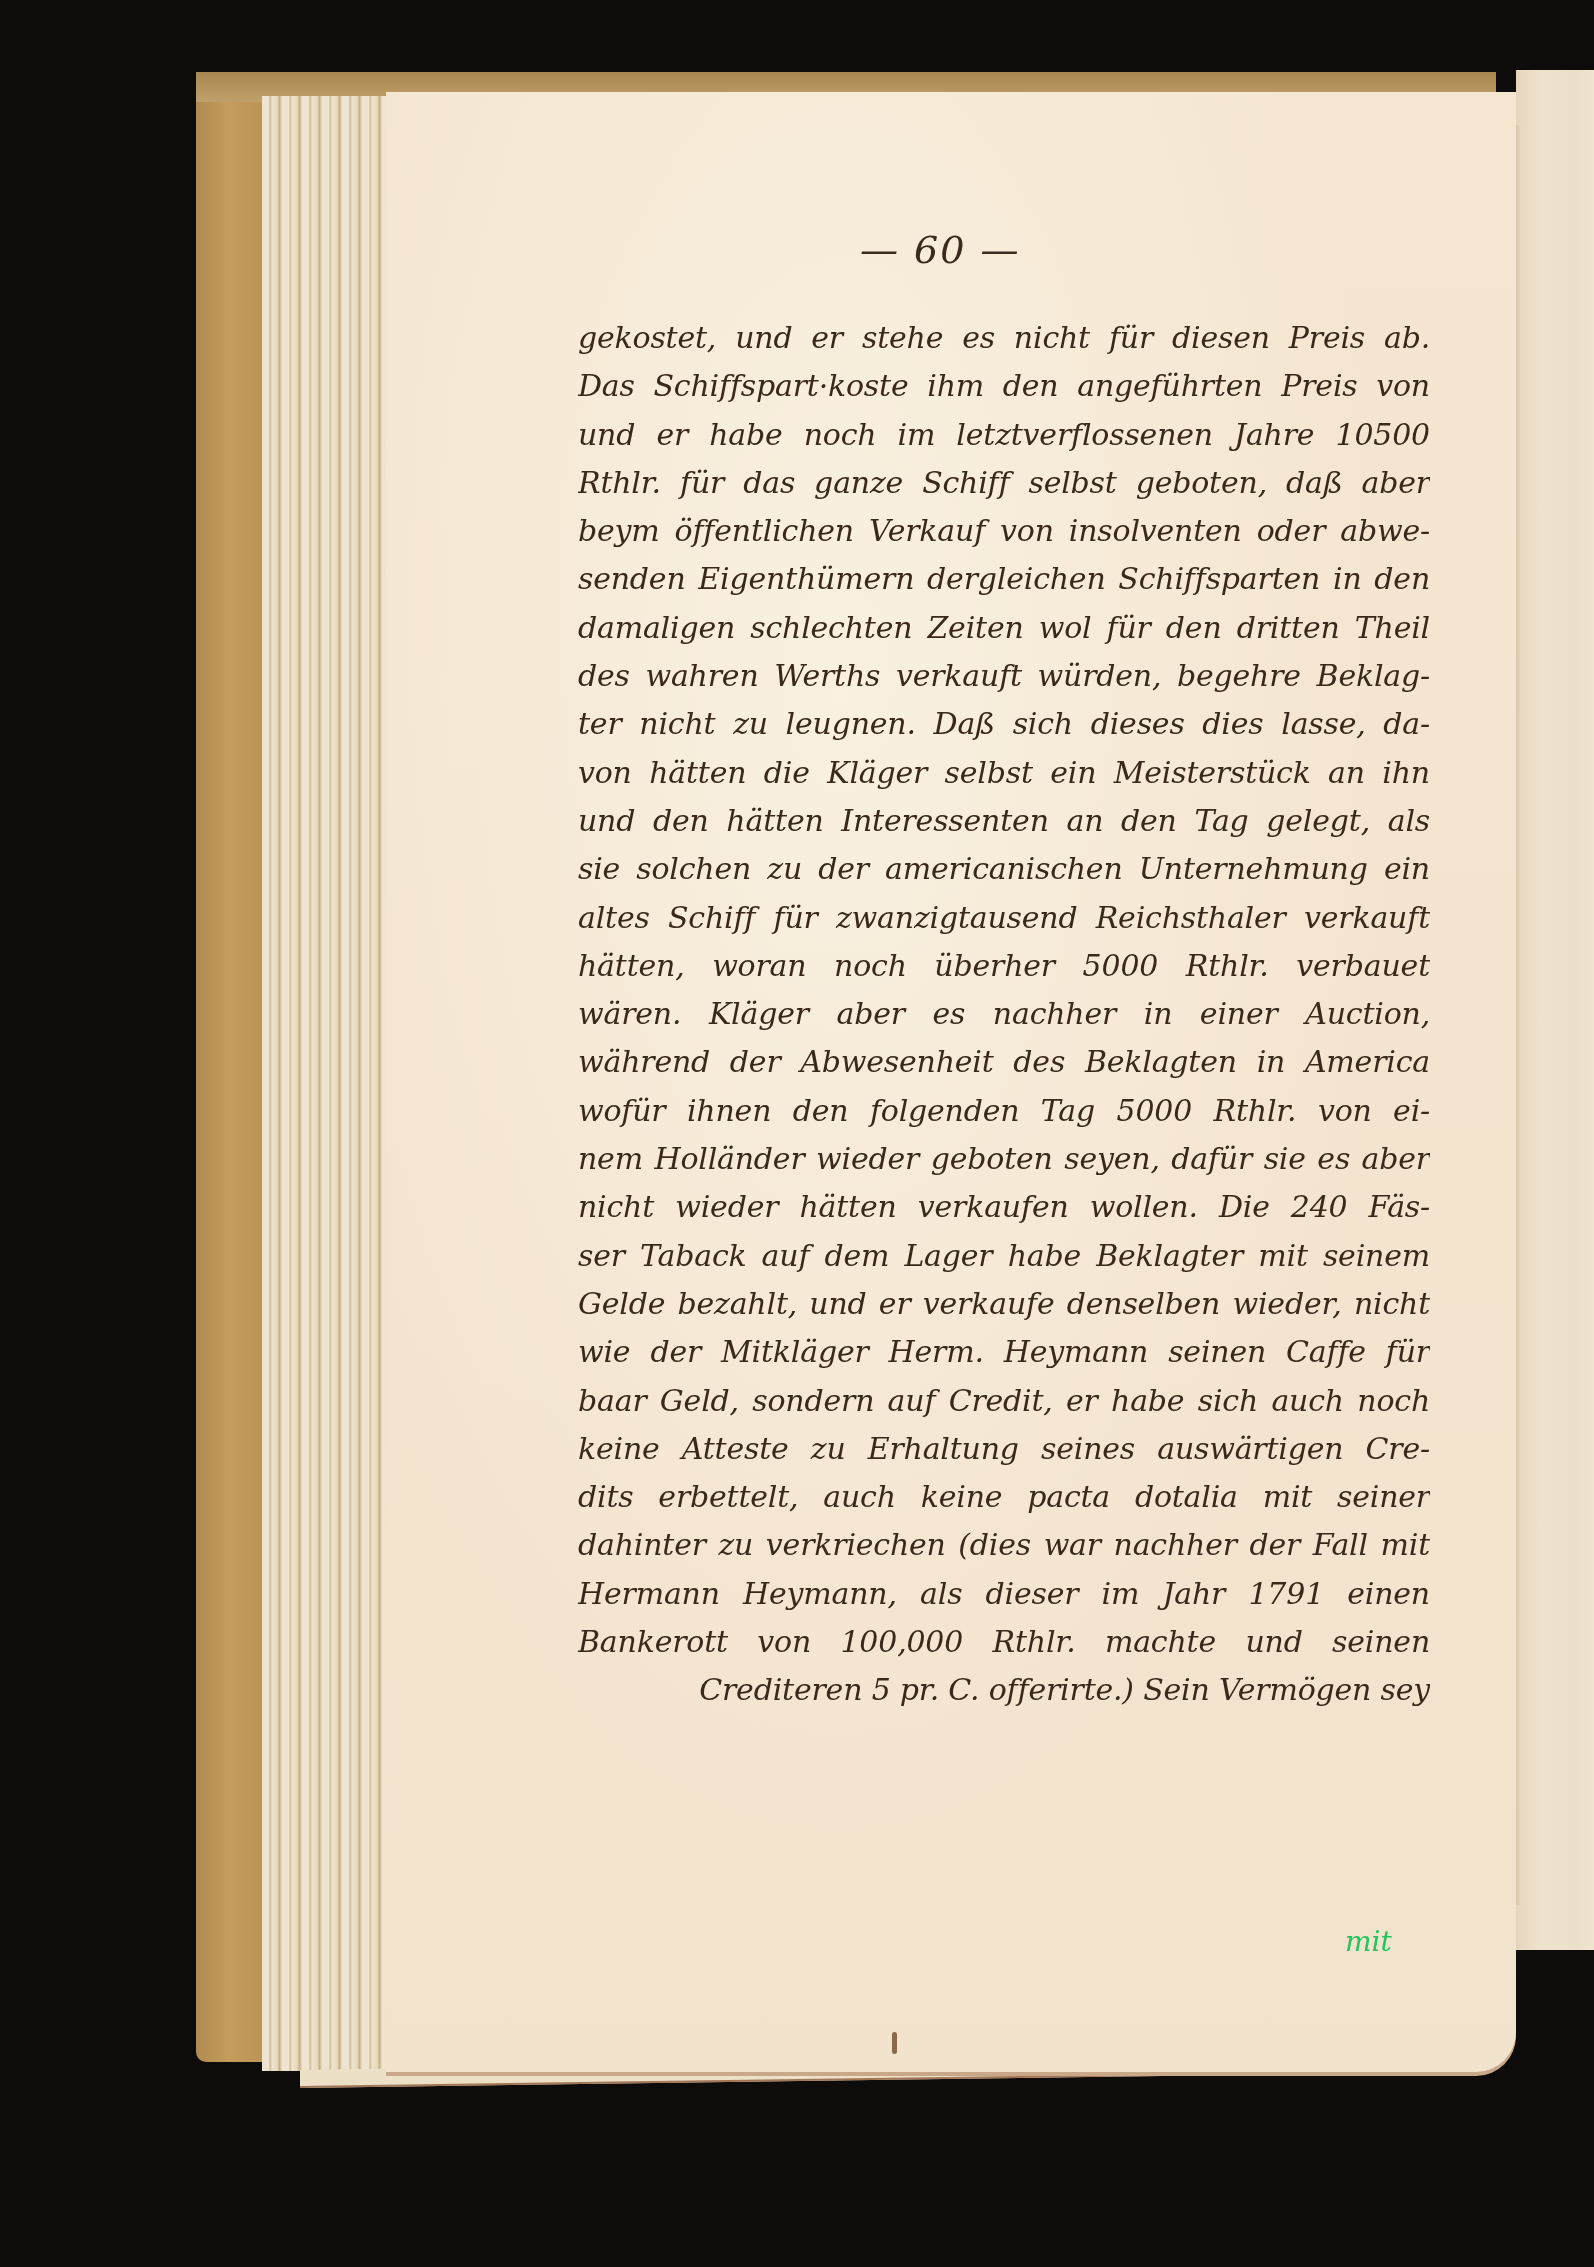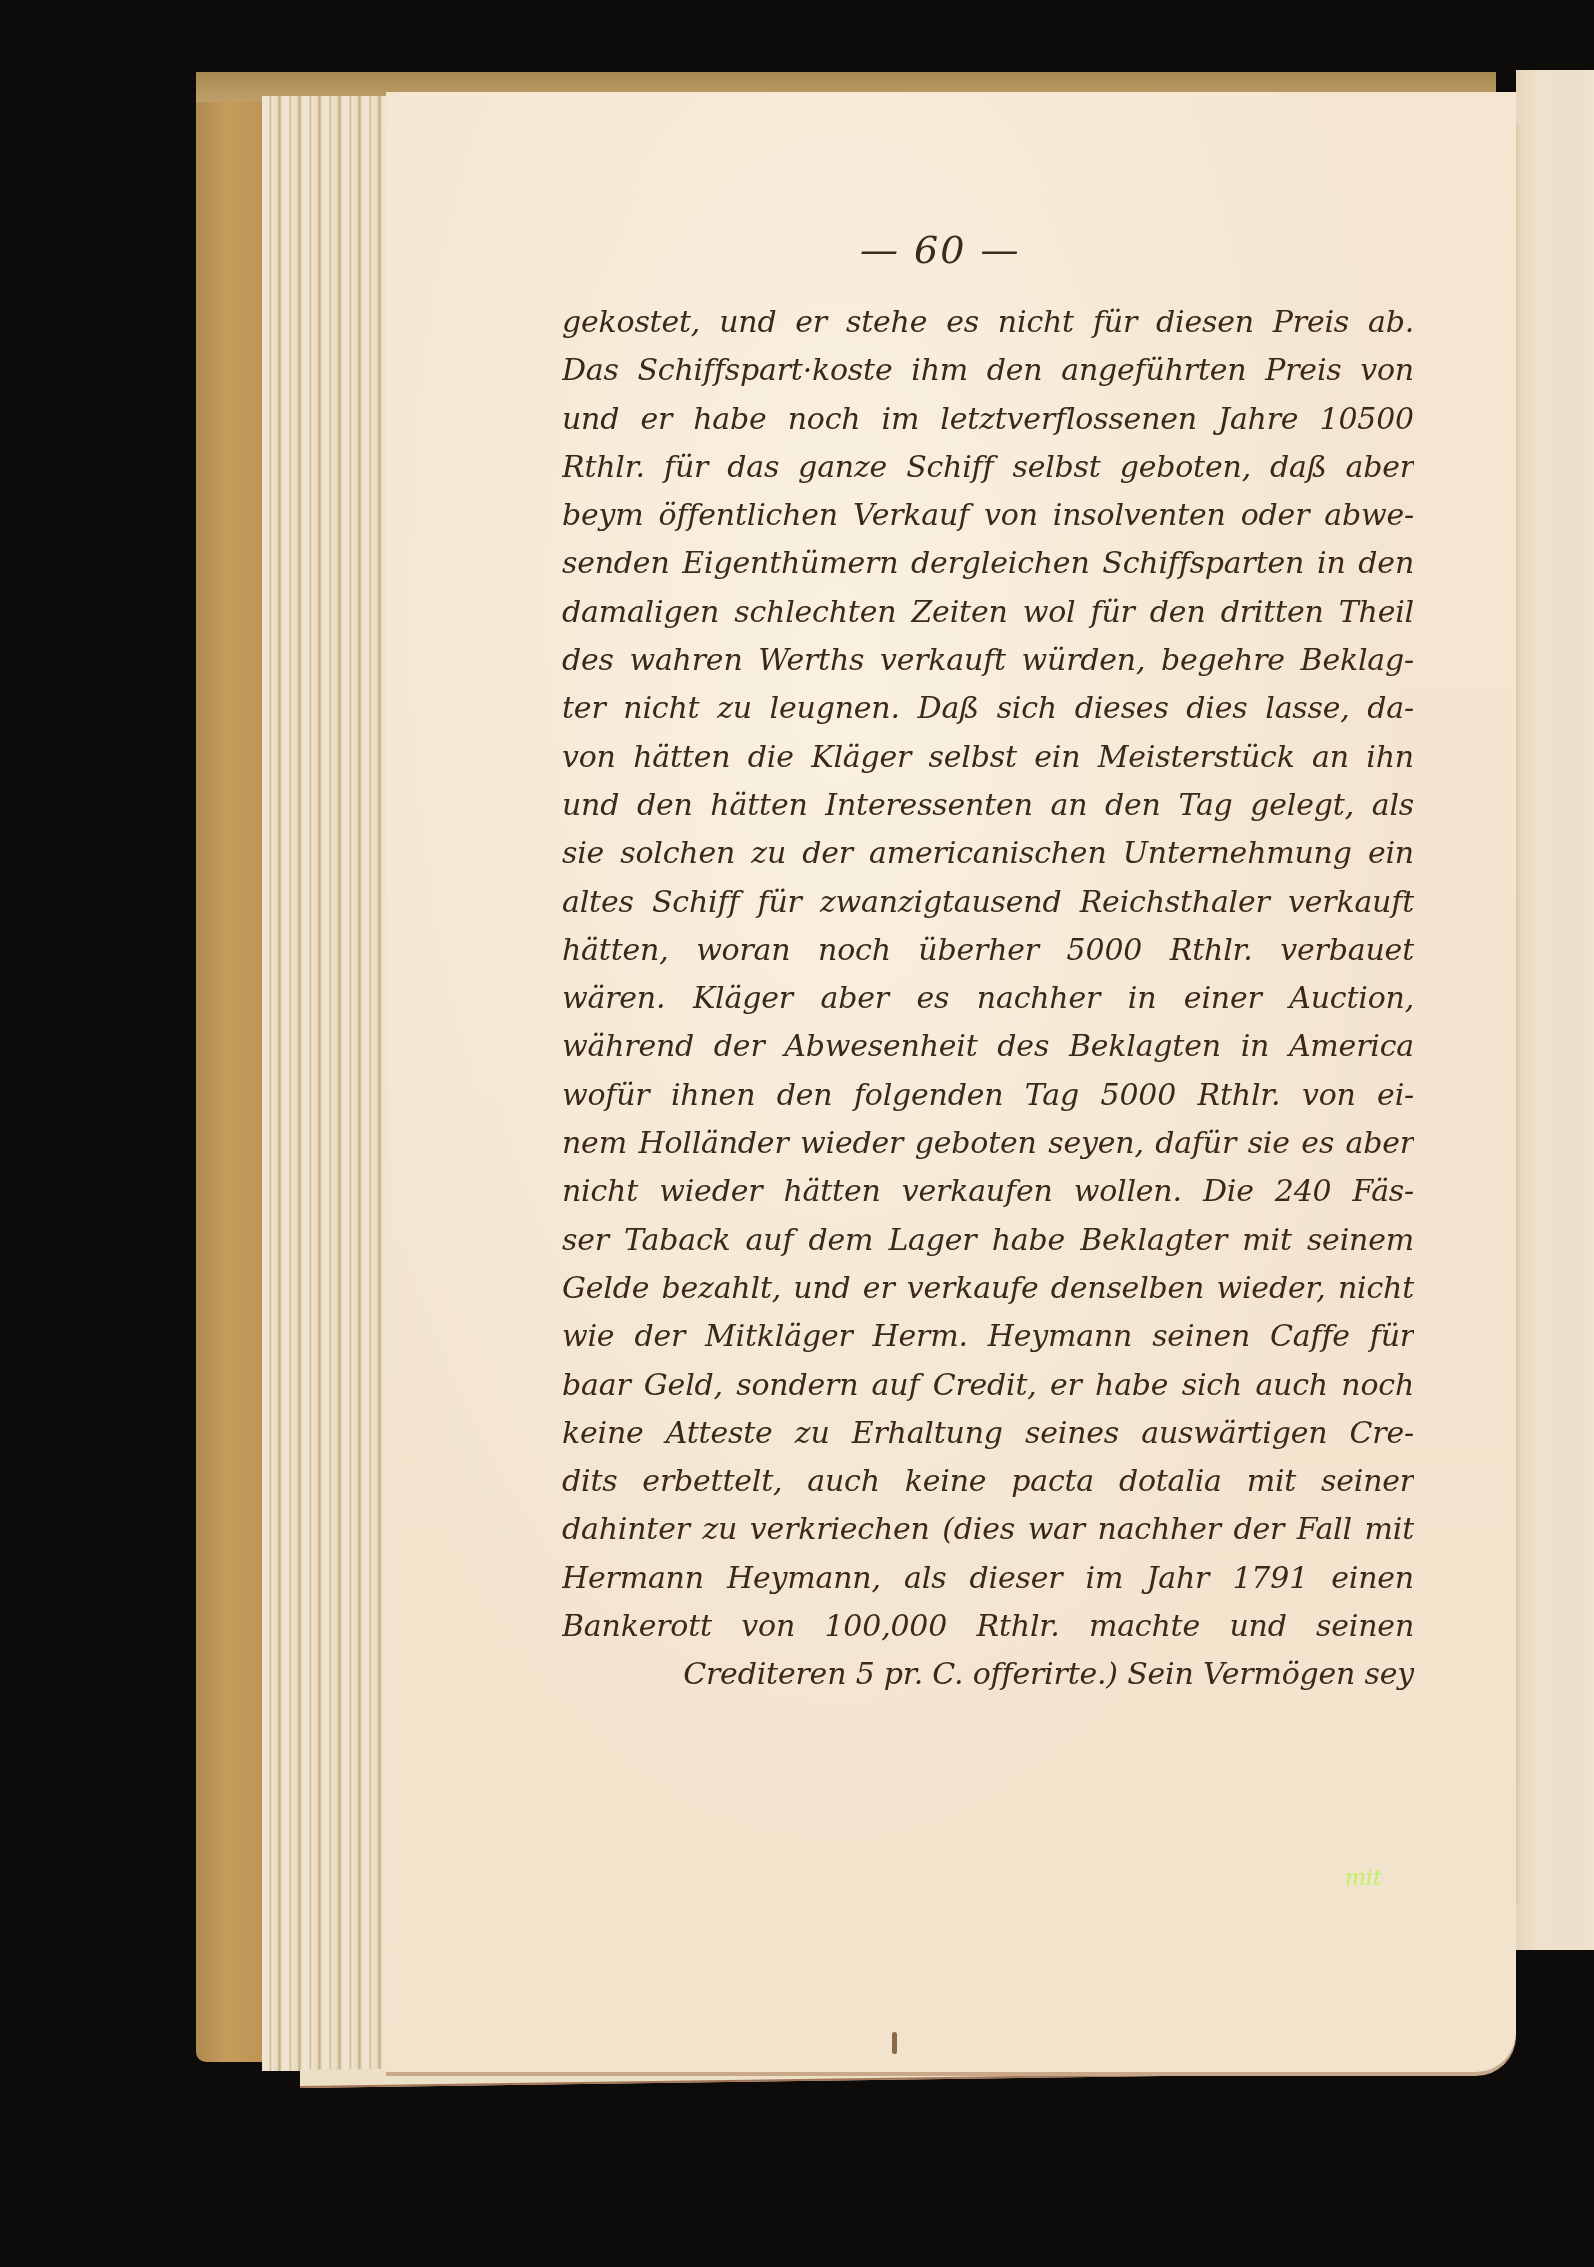--- a/index.html
+++ b/index.html
@@ -52,36 +52,36 @@
       position: absolute; left: 1510px; top: 125px; width: 12px; height: 1780px;
       background: linear-gradient(90deg, #e7d8bf, #d9c6a7, #ebddc6);
     }
     .page-number {
       position: absolute; left: 860px; top: 228px;
       font-size: 38px; color: #3b2a1e;
       letter-spacing: 2px;
     }
     .lines {
       position: absolute; left: 562px; top: 298px; width: 852px;
-      margin: 0; padding: 0; list-style: none;
+      margin: 16px; padding: 0; list-style: none;
     }
     .line {
       height: 48.3px;
       font-size: 30px; line-height: 48.3px;
       color: #3a281b;
       text-align: justify;
       text-align-last: justify;
       white-space: nowrap;
       overflow: hidden;
       letter-spacing: -0.2px;
     }
     .line.last { text-align-last: right; }
     .catchword {
-      position: absolute; left: 1345px; top: 1865px;
-      font-size: 22px; color: #bef264;
+      position: absolute; left: 1345px; top: 1925px;
+      font-size: 28px; color: #22c55e;
     }
     .mark { position: absolute; background: #8a6a48; }
   </style>
 </head>
 <body>
 
 <div class="scene">
   <div class="cover"></div>
   <div class="cover-top"></div>
   <div class="page-stack"></div>

